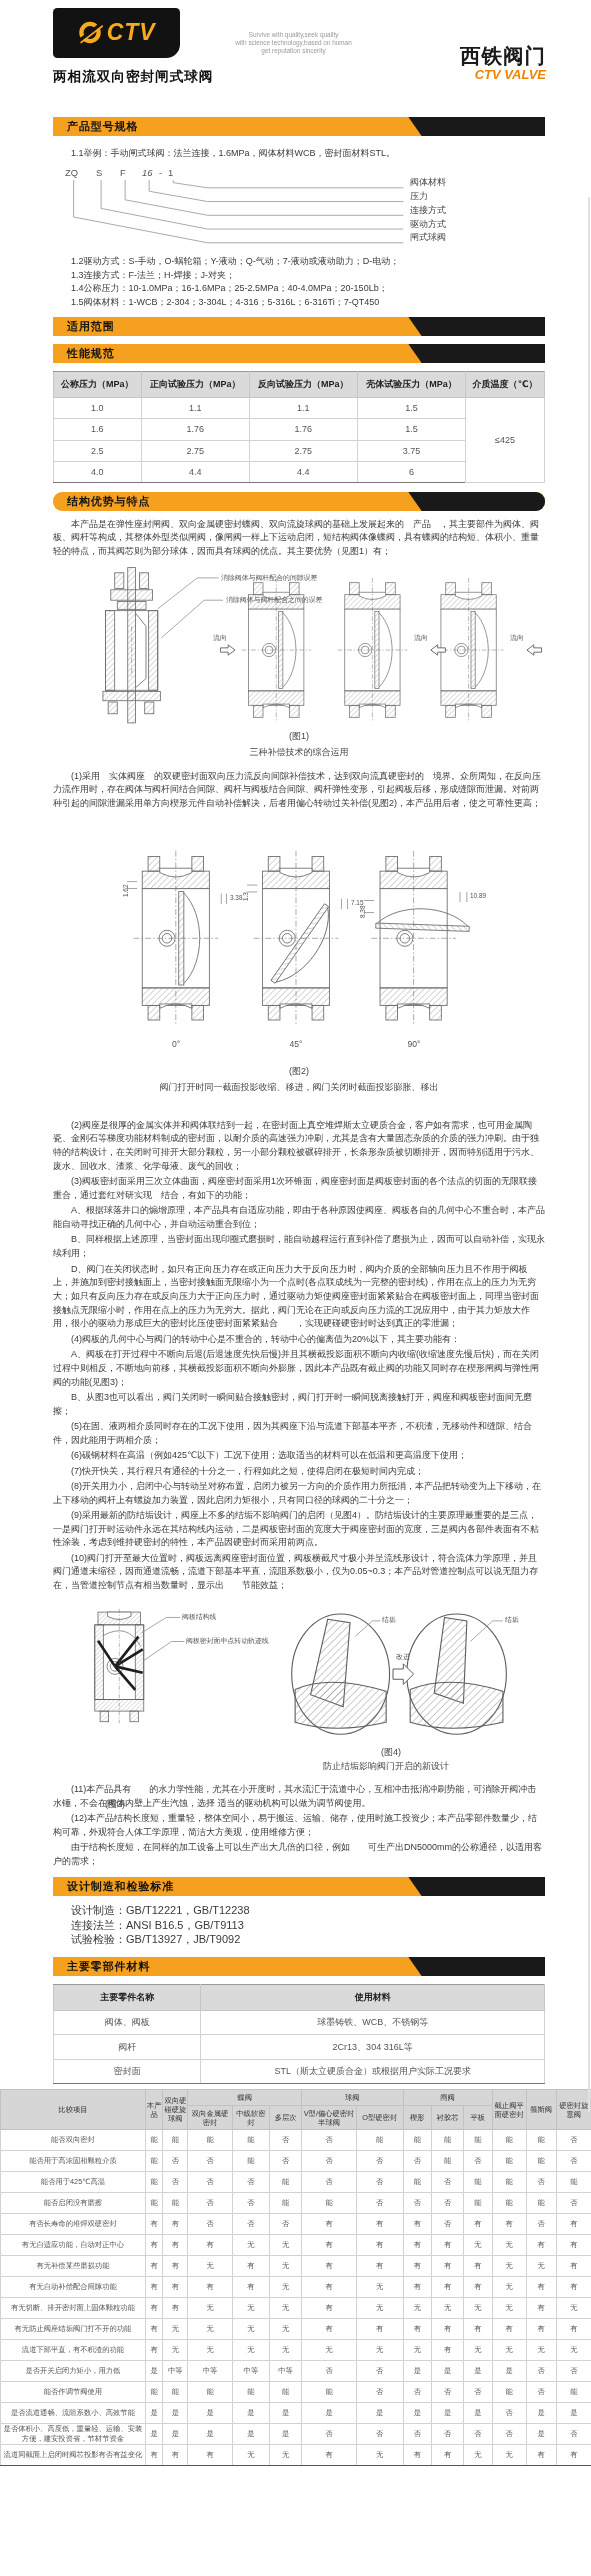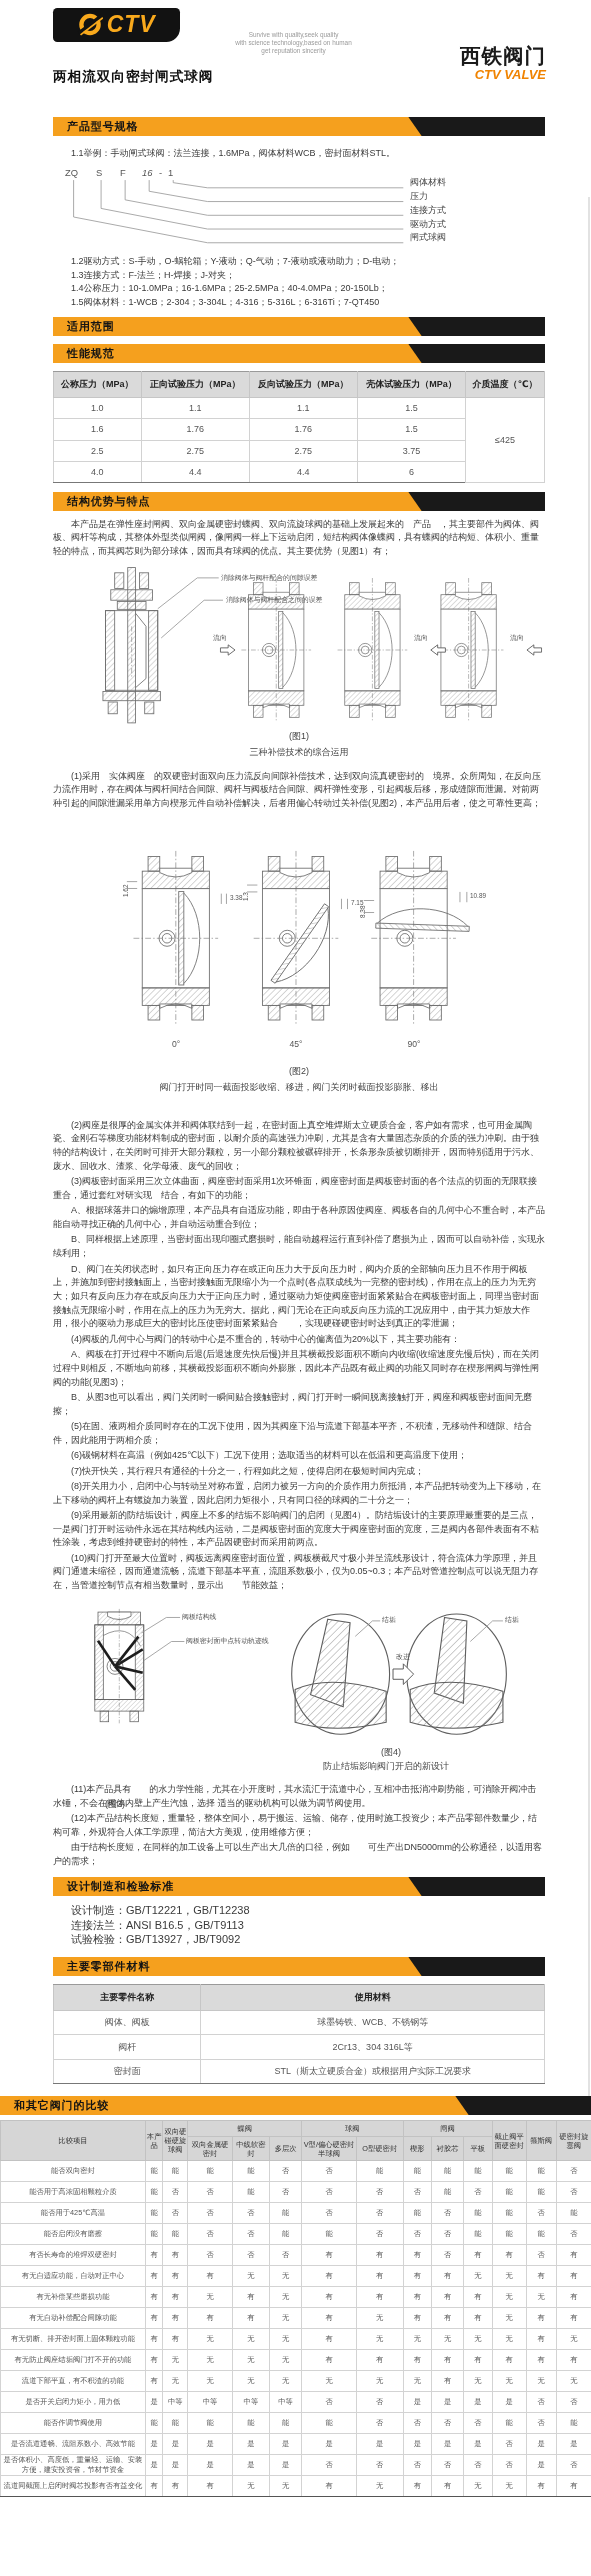--- a/index.html
+++ b/index.html
@@ -3,21 +3,21 @@
 <meta charset="utf-8">
 <style>
   html,body{margin:0;padding:0;background:#fff;}
   body{font-family:"Liberation Sans","DejaVu Sans",sans-serif;color:#333;}
   .page{position:relative;width:592px;height:2576px;background:#fff;overflow:hidden;}
   .edge-strip{position:absolute;right:1.7px;top:197px;width:2.6px;height:1915px;background:#E2E2E2;}
   .inset{margin-left:53px;width:492px;}
 
   
   .hdr{position:relative;height:86px;}
-  .logo{position:absolute;left:53px;top:7.7px;width:127px;height:34px;background:#121212;border-radius:4.3px 4.3px 13.7px 4.3px;display:flex;align-items:center;justify-content:center;gap:3.4px;}
+  .logo{position:absolute;left:53px;top:7.7px;width:127px;height:50px;background:#121212;border-radius:4.3px 4.3px 13.7px 4.3px;display:flex;align-items:center;justify-content:center;gap:3.4px;}
   .logo .ctv-text{color:#F9A91C;font-size:23px;font-weight:bold;font-style:italic;letter-spacing:0.9px;}
   .slogan{position:absolute;left:216px;top:31px;width:155px;text-align:center;font-size:6.4px;color:#9a9a9a;line-height:1.25;}
   .company{position:absolute;right:46px;top:46px;width:137px;text-align:right;}
   .company .cn{font-size:20.6px;font-weight:bold;color:#1a1a1a;letter-spacing:0.9px;line-height:1;}
   .company .en{font-size:13px;font-weight:bold;font-style:italic;color:#F08300;line-height:1.2;}
   .page-title{position:absolute;left:53px;top:68px;font-size:13.7px;font-weight:bold;color:#111;letter-spacing:0.9px;}
 
   
   .secbar{position:relative;height:19px;background:#F5A01E;overflow:hidden;}
   .secbar .t{display:block;font-size:11px;font-weight:bold;color:#141414;line-height:19px;padding-left:14px;letter-spacing:0.9px;}
@@ -203,21 +203,21 @@
             <td>4.0</td>
             <td>4.4</td>
             <td>4.4</td>
             <td>6</td>
           </tr>
         </tbody>
       </table>
   </div>
 
   <div class="inset">
-    <div class="secbar" style="margin-top:8.6px;">
+    <div class="secbar" style="margin-top:8.6px;border-radius:9px;">
       <span class="t">结构优势与特点</span>
     </div>
     <p class="para" style="margin-top:6.9px;">本产品是在弹性座封闸阀、双向金属硬密封蝶阀、双向流旋球阀的基础上发展起来的　产品　，其主要部件为阀体、阀板、阀杆等构成，其整体外型类似闸阀，像闸阀一样上下运动启闭，短结构阀体像蝶阀，具有蝶阀的结构短、体积小、重量轻的特点，而其阀芯则为部分球体，因而具有球阀的优点。其主要优势（见图1）有；</p>
 
     <div class="fig" style="height:197px;margin-top:5.2px;">
       <svg width="492" height="160" viewBox="0 0 573 186">
 
         <g transform="translate(46,4) scale(0.76)" stroke="#6e6e6e" stroke-width="1.3" fill="none">
           <rect x="54" y="0" width="12" height="238" fill="url(#hatch)"></rect>
           <rect x="34" y="8" width="14" height="24" fill="url(#hatch)"></rect>
@@ -416,23 +416,20 @@
           </tr>
           <tr>
             <td>密封面</td>
             <td>STL（斯太立硬质合金）或根据用户实际工况要求</td>
           </tr>
         </tbody>
       </table>
   </div>
 
   <div>
-    <div class="secbar" style="margin-top:12px;">
-      <span class="t">和其它阀门的比较</span>
-    </div>
     <div id="comp-wrap">
       <table id="comp-table">
           <colgroup>
             <col style="width: 140px;">
             <col style="width: 17px;">
             <col style="width: 24px;">
             <col style="width: 43px;">
             <col style="width: 36px;">
             <col style="width: 31px;">
             <col style="width: 53px;">

